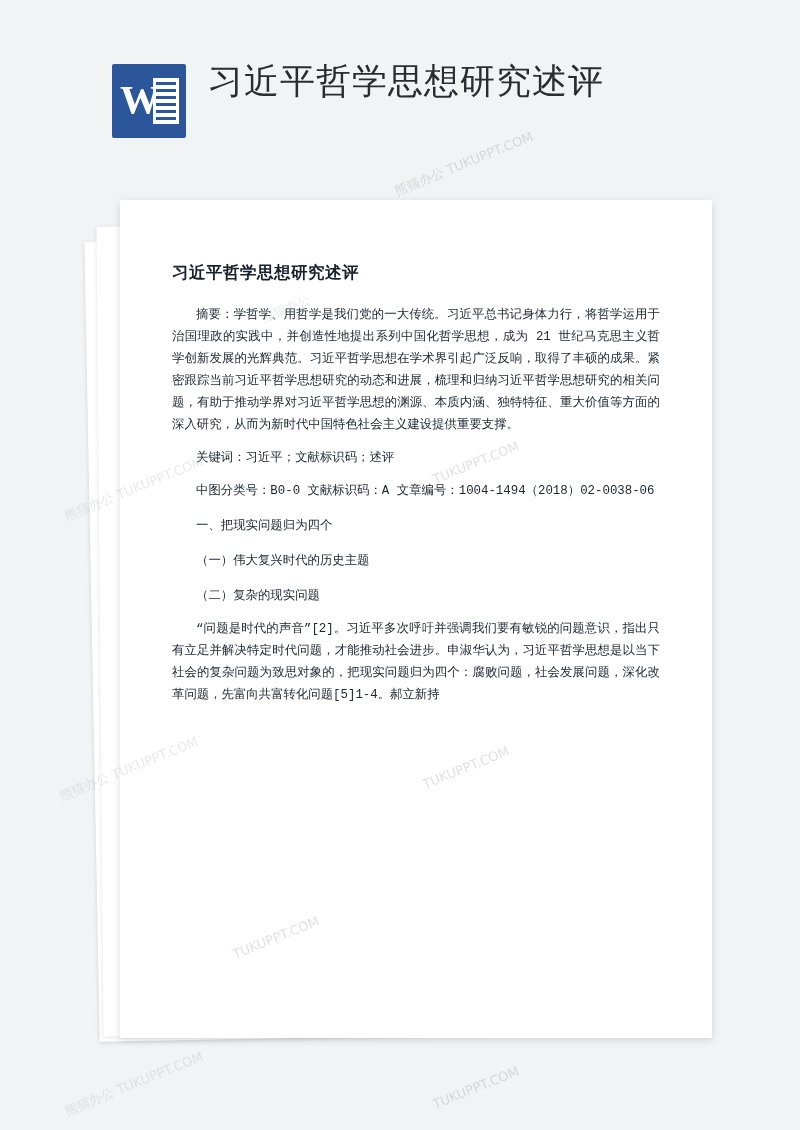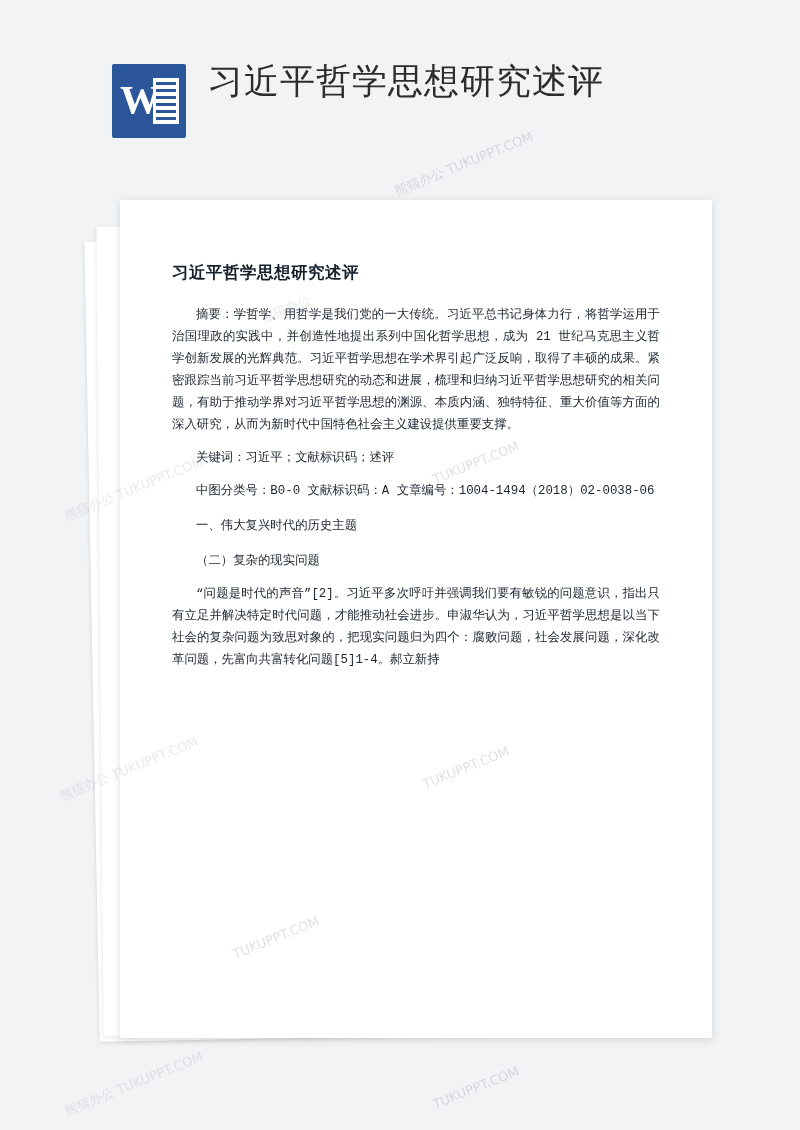--- a/index.html
+++ b/index.html
@@ -170,21 +170,22 @@
 
 <div class="stack">
   <div class="sheet-back2"></div>
   <div class="sheet-back1"></div>
   <div class="sheet-main">
     <div class="page-inner">
       <div class="page-title">习近平哲学思想研究述评</div>
       <p class="para indent">摘要：学哲学、用哲学是我们党的一大传统。习近平总书记身体力行，将哲学运用于治国理政的实践中，并创造性地提出系列中国化哲学思想，成为 21 世纪马克思主义哲学创新发展的光辉典范。习近平哲学思想在学术界引起广泛反响，取得了丰硕的成果。紧密跟踪当前习近平哲学思想研究的动态和进展，梳理和归纳习近平哲学思想研究的相关问题，有助于推动学界对习近平哲学思想的渊源、本质内涵、独特特征、重大价值等方面的深入研究，从而为新时代中国特色社会主义建设提供重要支撑。</p>
       <p class="para indent">关键词：习近平；文献标识码；述评</p>
       <p class="para indent">中图分类号：B0-0 文献标识码：A 文章编号：1004-1494（2018）02-0038-06</p>
-      <p class="para heading">一、伟大复兴时代的历史主题</p>
+      <p class="para heading">一、把现实问题归为四个</p>
+      <p class="para heading">（一）伟大复兴时代的历史主题</p>
       <p class="para heading">（二）复杂的现实问题</p>
       <p class="para indent">“问题是时代的声音”[2]。习近平多次呼吁并强调我们要有敏锐的问题意识，指出只有立足并解决特定时代问题，才能推动社会进步。申淑华认为，习近平哲学思想是以当下社会的复杂问题为致思对象的，把现实问题归为四个：腐败问题，社会发展问题，深化改革问题，先富向共富转化问题[5]1-4。郝立新持</p>
     </div>
   </div>
 </div>
 
 <div id="watermark-layer">
     <div class="wm wm-strong" style="left: 390px; top: 155px;">熊猫办公 TUKUPPT.COM</div>
     <div class="wm" style="left: 60px; top: 480px;">熊猫办公 TUKUPPT.COM</div>
     <div class="wm wm-strong" style="left: 430px; top: 455px;">TUKUPPT.COM</div>

